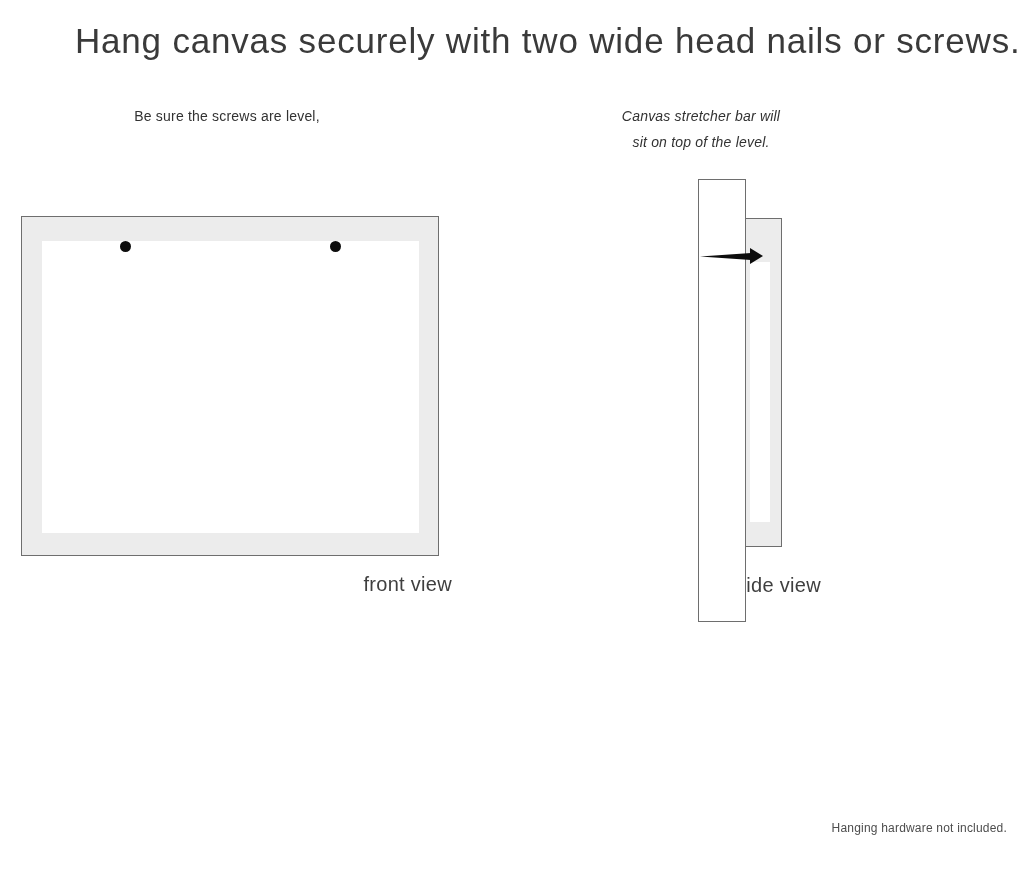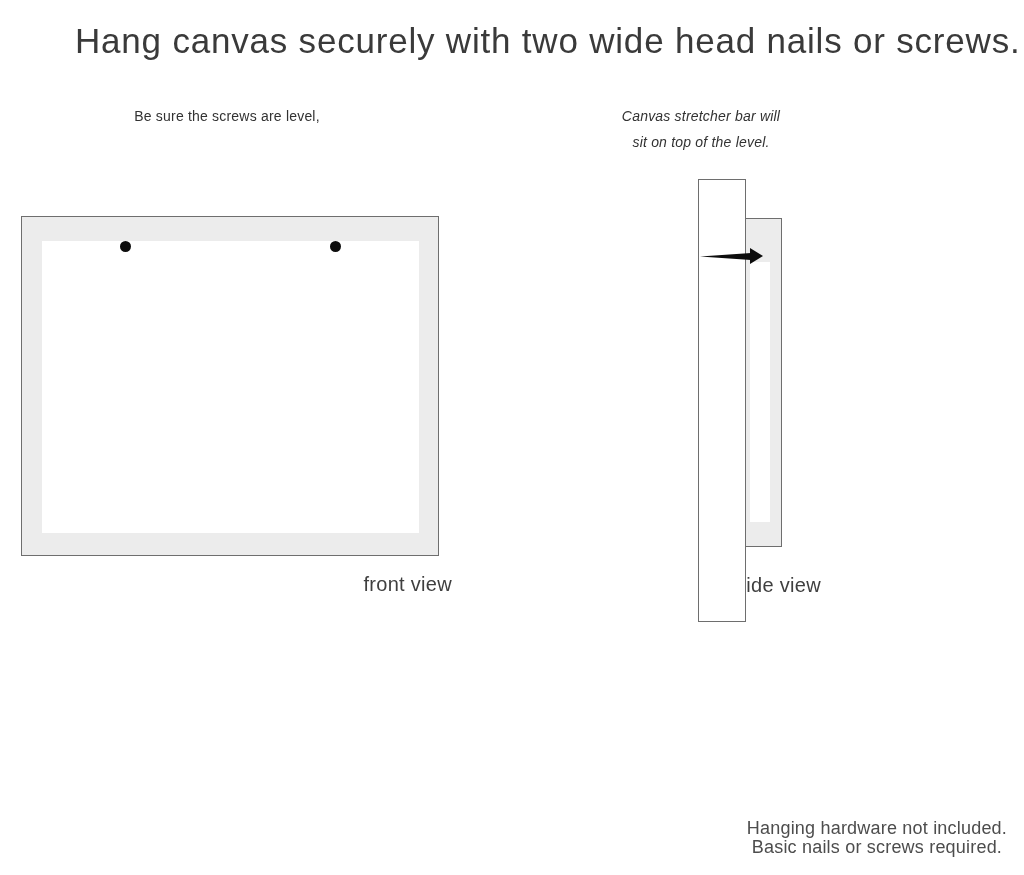--- a/index.html
+++ b/index.html
@@ -78,23 +78,23 @@
     border:1px solid var(--outline);
     z-index:2;
   }
   .nail{
     position:absolute;left:699px;top:245px;width:68px;height:22px;
     z-index:3;
   }
   
   .footer-note{
     position:absolute;right:17px;top:819px;
-    font-size:18px;line-height:18.5px;letter-spacing:0.2px;
+    font-size:12px;line-height:18.5px;letter-spacing:0.2px;
     color:var(--footer-text);
-    text-align:center;
+    text-align:left;
   }
 </style>
 </head>
 <body>
 
 <div class="page">
 
   <div class="title">Hang canvas securely with two wide head nails or screws.</div>
 
   <div class="instruction instruction-left">
@@ -118,16 +118,15 @@
   </div>
   <div class="wall-bar"></div>
   <svg class="nail" viewBox="0 0 68 22" xmlns="http://www.w3.org/2000/svg">
     <polygon points="1,11.5 52,8 52,15" fill="var(--nail-black)"></polygon>
     <polygon points="51,3 51,19 64,11" fill="var(--nail-black)"></polygon>
   </svg>
   <div class="view-label side-view-label">side view</div>
 
   <div class="footer-note">
     <div>Hanging hardware not included.</div>
-    <div>Basic nails or screws required.</div>
   </div>
 
 </div>
 
 </body></html>

